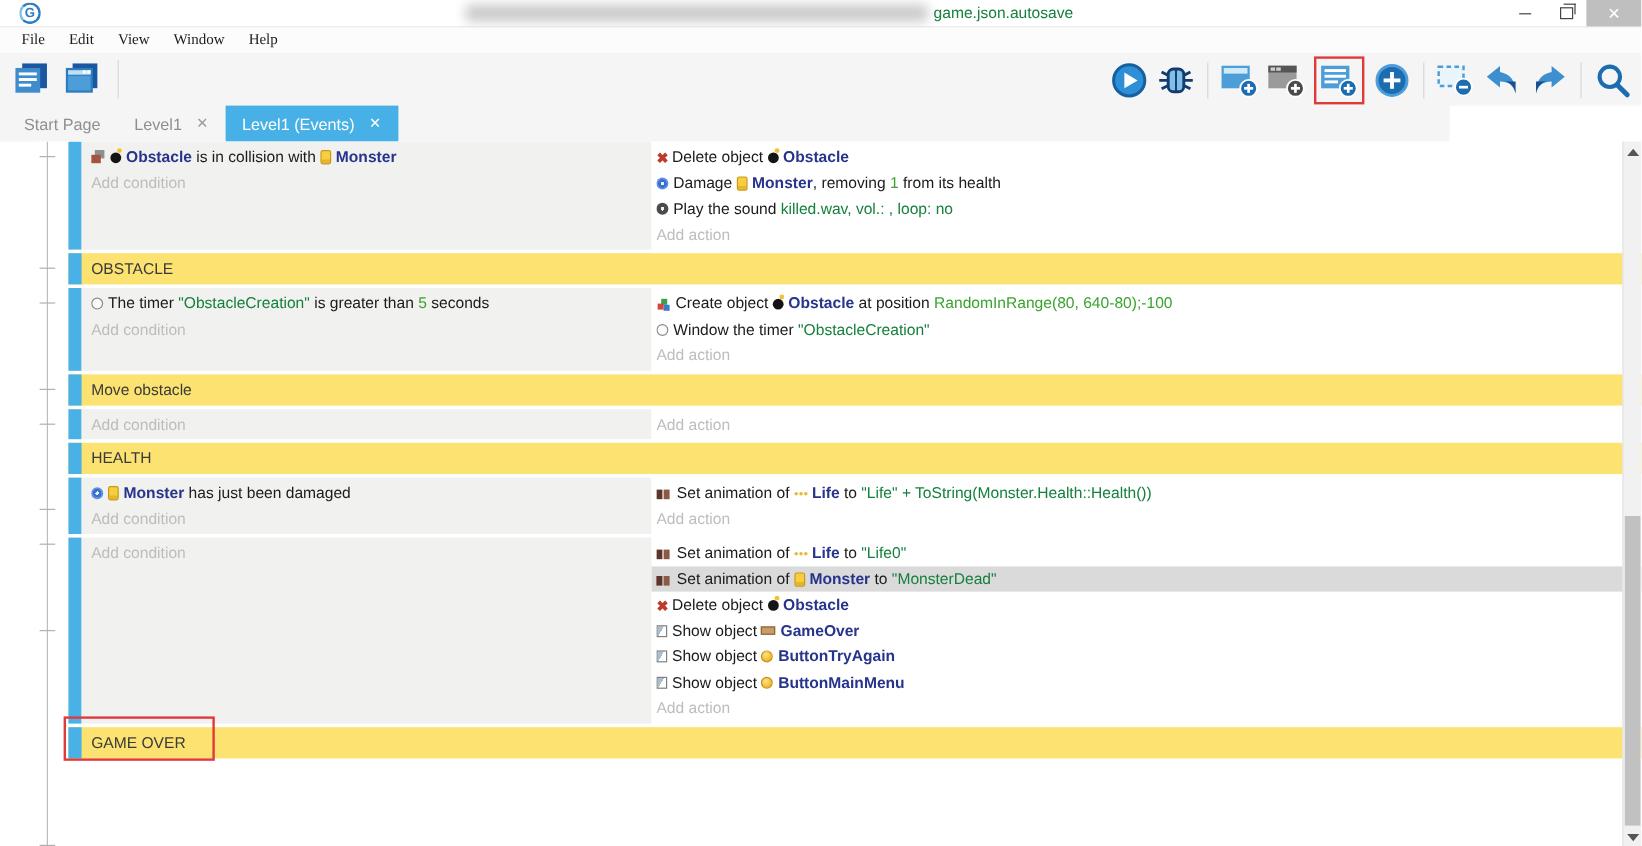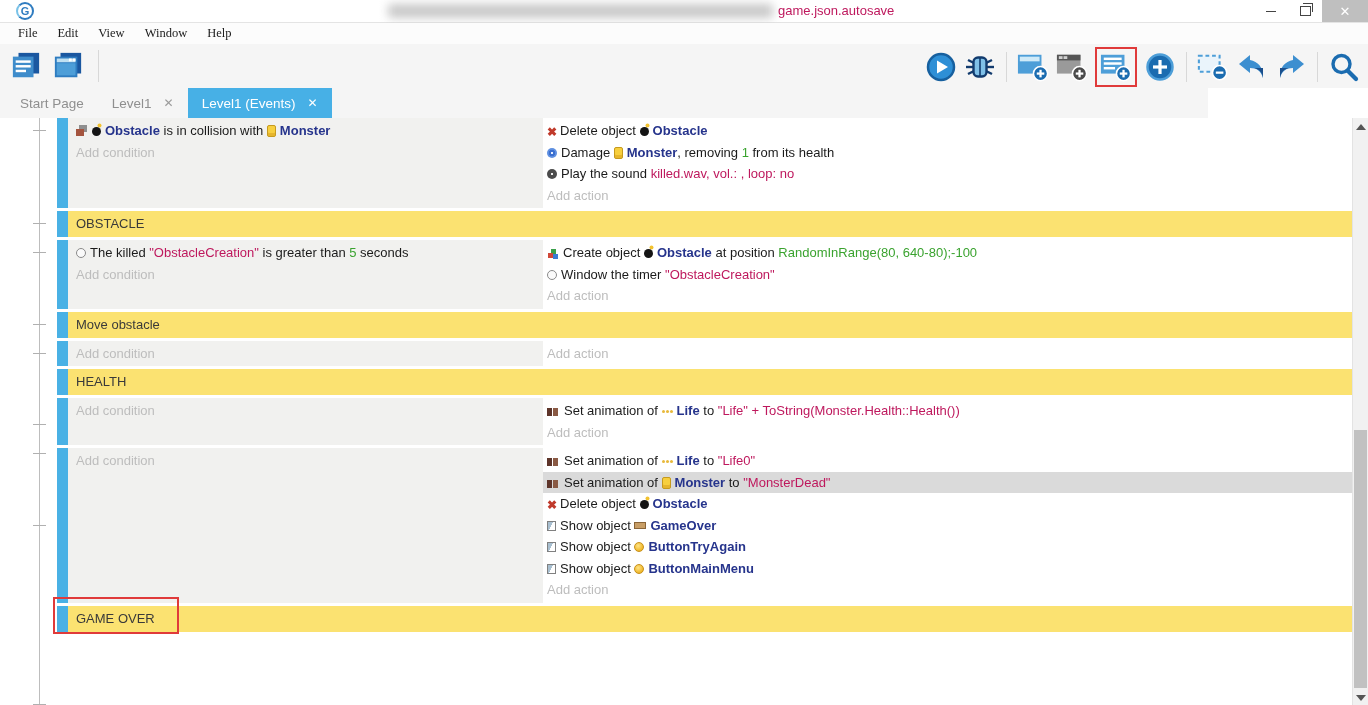--- a/index.html
+++ b/index.html
@@ -8,21 +8,21 @@
        -webkit-font-smoothing:antialiased;}
 
   
   .titlebar{position:absolute;left:0;top:0;width:1368px;height:22px;background:#fff;
             border-bottom:1px solid #e4e4e4;}
   .app-logo{position:absolute;left:16px;top:2px;width:18px;height:18px;border-radius:50%;
             border:2px solid #2f7cc0;border-left-color:#79c2e8;box-sizing:border-box;
             color:#2f7cc0;font-size:11px;font-weight:bold;text-align:center;line-height:14px;}
   .blur-patch{position:absolute;left:388px;top:4px;width:385px;height:14px;background:#c9c9c9;
               filter:blur(5px);border-radius:3px;}
-  .win-title{position:absolute;left:778px;top:3px;font-size:13px;color:#be185d;}
+  .win-title{position:absolute;left:778px;top:3px;font-size:13px;color:#15803d;}
   .win-controls{position:absolute;right:0;top:0;height:22px;display:flex;}
   .win-btn{width:34px;height:22px;display:flex;align-items:center;justify-content:center;}
   .min-glyph{width:10px;height:0;border-top:1px solid #444;}
   .max-glyph{width:9px;height:8px;border:1px solid #444;position:relative;background:#fff;}
   .max-glyph::before{content:"";position:absolute;left:2px;top:-4px;width:9px;height:8px;
                      border:1px solid #444;border-left:none;border-bottom:none;}
   .win-btn.close{width:46px;background:#bfbfbf;color:#fff;font-size:13px;}
 
   
   .menubar{position:absolute;left:0;top:23px;width:1368px;height:21px;background:#fcfcfc;
@@ -56,21 +56,21 @@
   .acts{flex:1;background:#fff;padding:2px 0 2px 4px;box-sizing:border-box;}
   .line{height:21.5px;line-height:21.5px;font-size:13px;white-space:nowrap;overflow:hidden;color:#1b1b1b;}
   .line.sel{background:#dadada;margin-left:-4px;padding-left:4px;}
   .line.addl{color:#bdbdbd;}
   .evt-comment{position:relative;border-left:11px solid #49b1e5;background:#fbe271;height:26px;
                line-height:26px;font-size:13px;color:#3a3a3a;padding-left:8px;margin-bottom:3px;}
   .annot-box{position:absolute;left:-15px;top:-9px;width:122px;height:33px;border:2px solid #e03a3a;z-index:5;}
 
   .t-obj{color:#26348c;font-weight:bold;}
   .t-val{color:#3aa32f;}
-  .t-gray{color:#be185d;}
+  .t-gray{color:#15803d;}
 
   
   .ic{display:inline-block;margin-right:4px;vertical-align:-1px;}
   .collision-icon{width:8px;height:7px;background:#a4543e;box-shadow:3px -4px 0 0 #8f8f8f;margin:4px 8px 0 0;}
   .bomb-icon{width:9px;height:9px;border-radius:50%;background:#141414;box-shadow:3px -6px 0 -2.5px #f2c230;}
   .monster-icon{width:9px;height:12px;border-radius:2px;background:#f7cf3e;border:1px solid #c69a1e;
                 box-sizing:border-box;vertical-align:-2px;box-shadow:inset 0 -3px 0 #e6b52c;}
   .behavior-icon{width:10px;height:10px;border-radius:50%;
                  background:radial-gradient(circle,#e8f0ff 0 1.5px,#3a6fd0 1.5px 3.5px,#5e8fe0 3.5px);}
   .sound-icon{width:10px;height:10px;border-radius:50%;
@@ -267,41 +267,42 @@
           <div class="acts">
             <div class="line"><span class="ic delete-icon"></span><span>Delete object </span><span class="ic bomb-icon"></span><span class="t-obj">Obstacle</span></div>
             <div class="line"><span class="ic behavior-icon"></span><span>Damage </span><span class="ic monster-icon"></span><span class="t-obj">Monster</span><span>, removing </span><span class="t-val">1</span><span> from its health</span></div>
             <div class="line"><span class="ic sound-icon"></span><span>Play the sound </span><span class="t-gray">killed.wav, vol.: , loop: no</span></div>
             <div class="line addl">Add action</div>
           </div>
         </div>
         <div class="evt-comment"><span>OBSTACLE</span></div>
         <div class="evt-block">
           <div class="conds">
-            <div class="line"><span class="ic timer-icon"></span><span>The killed </span><span class="t-gray">"ObstacleCreation"</span><span> is greater than </span><span class="t-val">5</span><span> seconds</span></div>
+            <div class="line"><span class="ic timer-icon"></span><span>The timer </span><span class="t-gray">"ObstacleCreation"</span><span> is greater than </span><span class="t-val">5</span><span> seconds</span></div>
             <div class="line addl">Add condition</div>
           </div>
           <div class="acts">
             <div class="line"><span class="ic create-icon"></span><span>Create object </span><span class="ic bomb-icon"></span><span class="t-obj">Obstacle</span><span> at position </span><span class="t-val">RandomInRange(80, 640-80);-100</span></div>
             <div class="line"><span class="ic timer-icon"></span><span>Window the timer </span><span class="t-gray">"ObstacleCreation"</span></div>
             <div class="line addl">Add action</div>
           </div>
         </div>
         <div class="evt-comment"><span>Move obstacle</span></div>
         <div class="evt-block">
           <div class="conds">
             <div class="line addl">Add condition</div>
           </div>
           <div class="acts">
             <div class="line addl">Add action</div>
           </div>
         </div>
         <div class="evt-comment"><span>HEALTH</span></div>
         <div class="evt-block">
           <div class="conds">
+            <div class="line"><span class="ic behavior-icon"></span><span class="ic monster-icon"></span><span class="t-obj">Monster</span><span> has just been damaged</span></div>
             <div class="line addl">Add condition</div>
           </div>
           <div class="acts">
             <div class="line"><span class="ic animation-icon"></span><span>Set animation of </span><span class="ic life-icon"></span><span class="t-obj">Life</span><span> to </span><span class="t-gray">"Life" + ToString(Monster.Health::Health())</span></div>
             <div class="line addl">Add action</div>
           </div>
         </div>
         <div class="evt-block">
           <div class="conds">
             <div class="line addl">Add condition</div>

